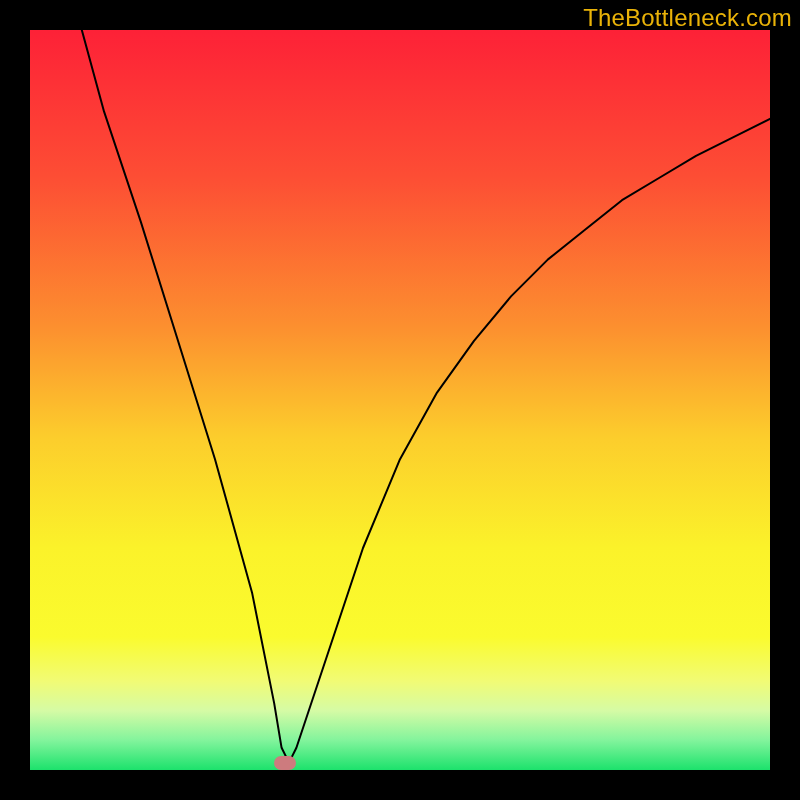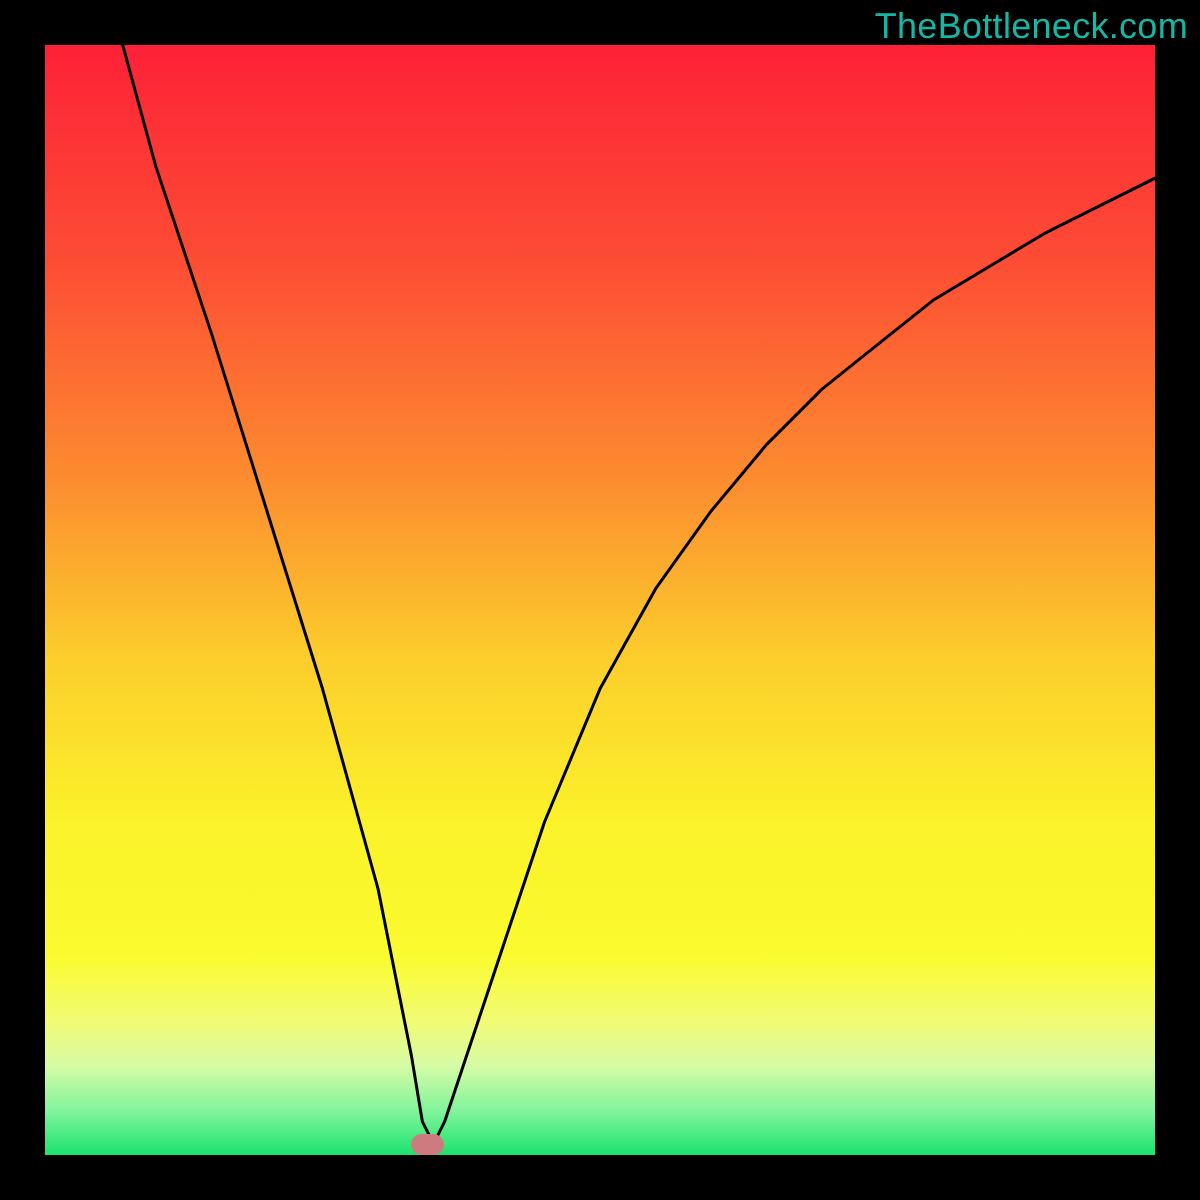--- a/index.html
+++ b/index.html
@@ -20,21 +20,21 @@
     overflow: hidden;
   }
   .gradient {
     position: absolute;
     left: 0; top: 0; width: 100%; height: 100%;
   }
   .watermark {
     position: absolute;
     top: 4px;
     right: 8px;
-    color: #14b8a6;
+    color: #eab308;
     font-size: 24px;
     font-weight: 400;
     letter-spacing: 0.2px;
     white-space: nowrap;
     user-select: none;
   }
   svg.curve {
     position: absolute;
     left: 0; top: 0;
     width: 100%; height: 100%;

